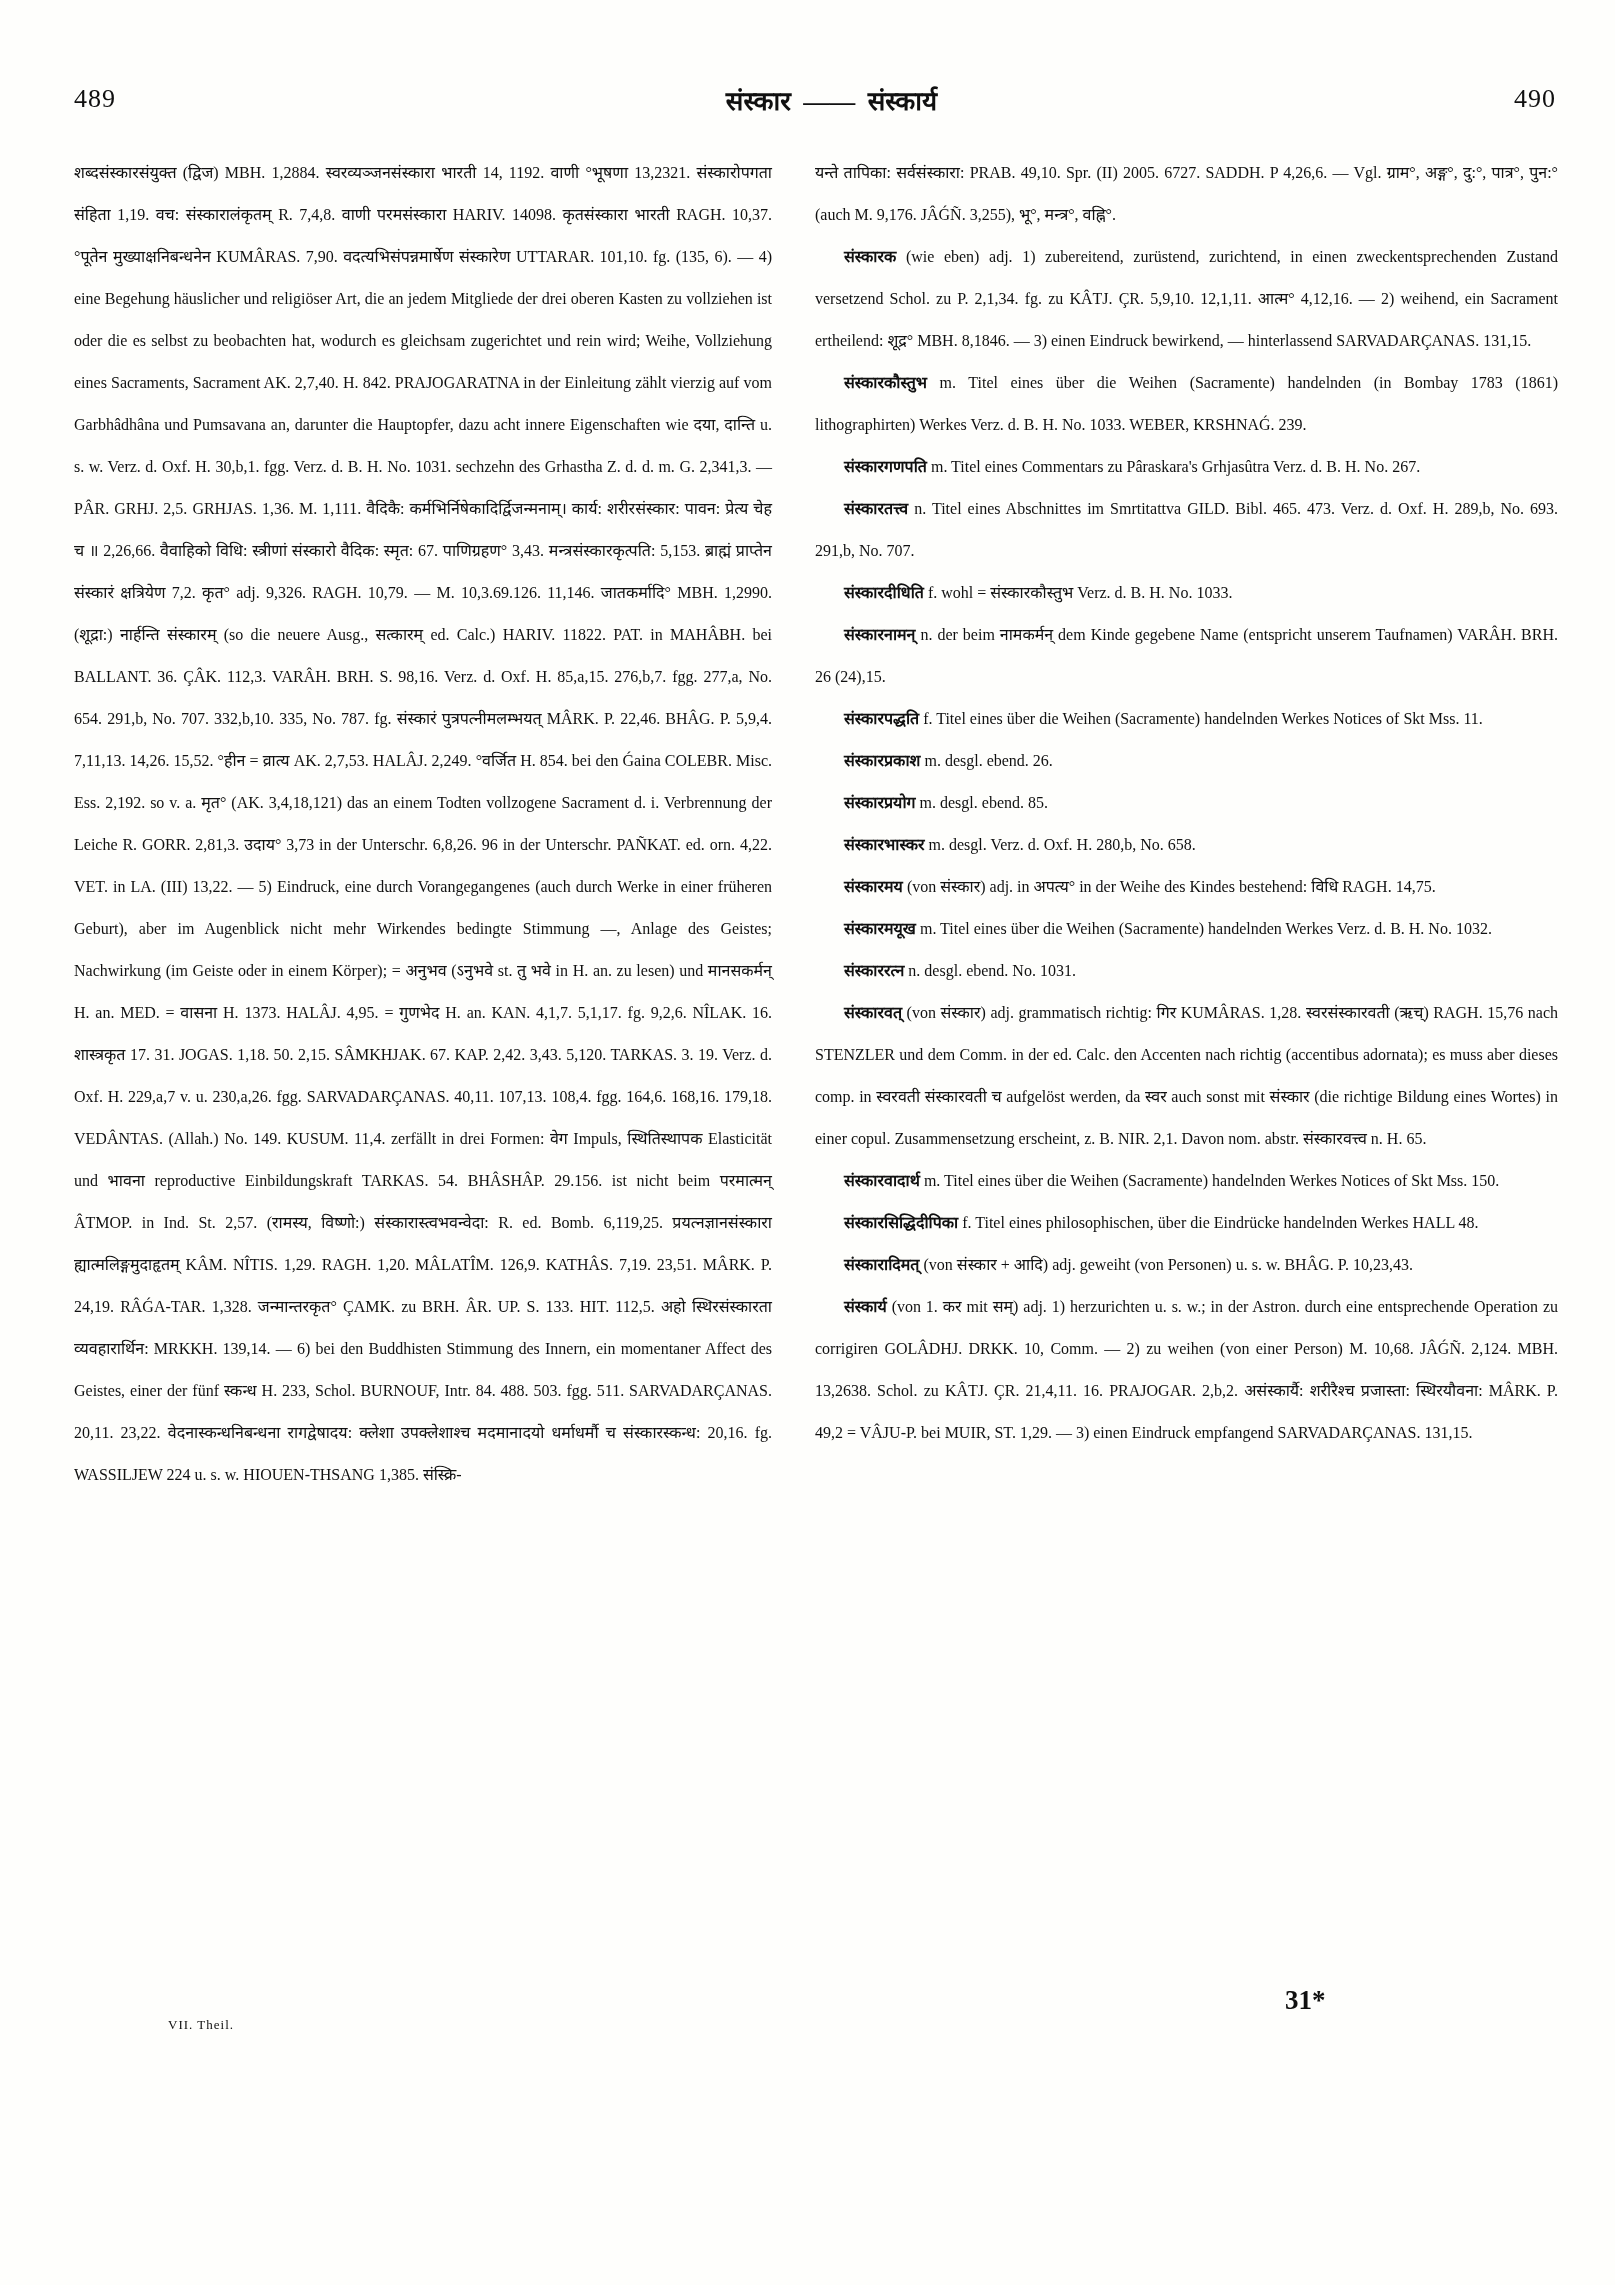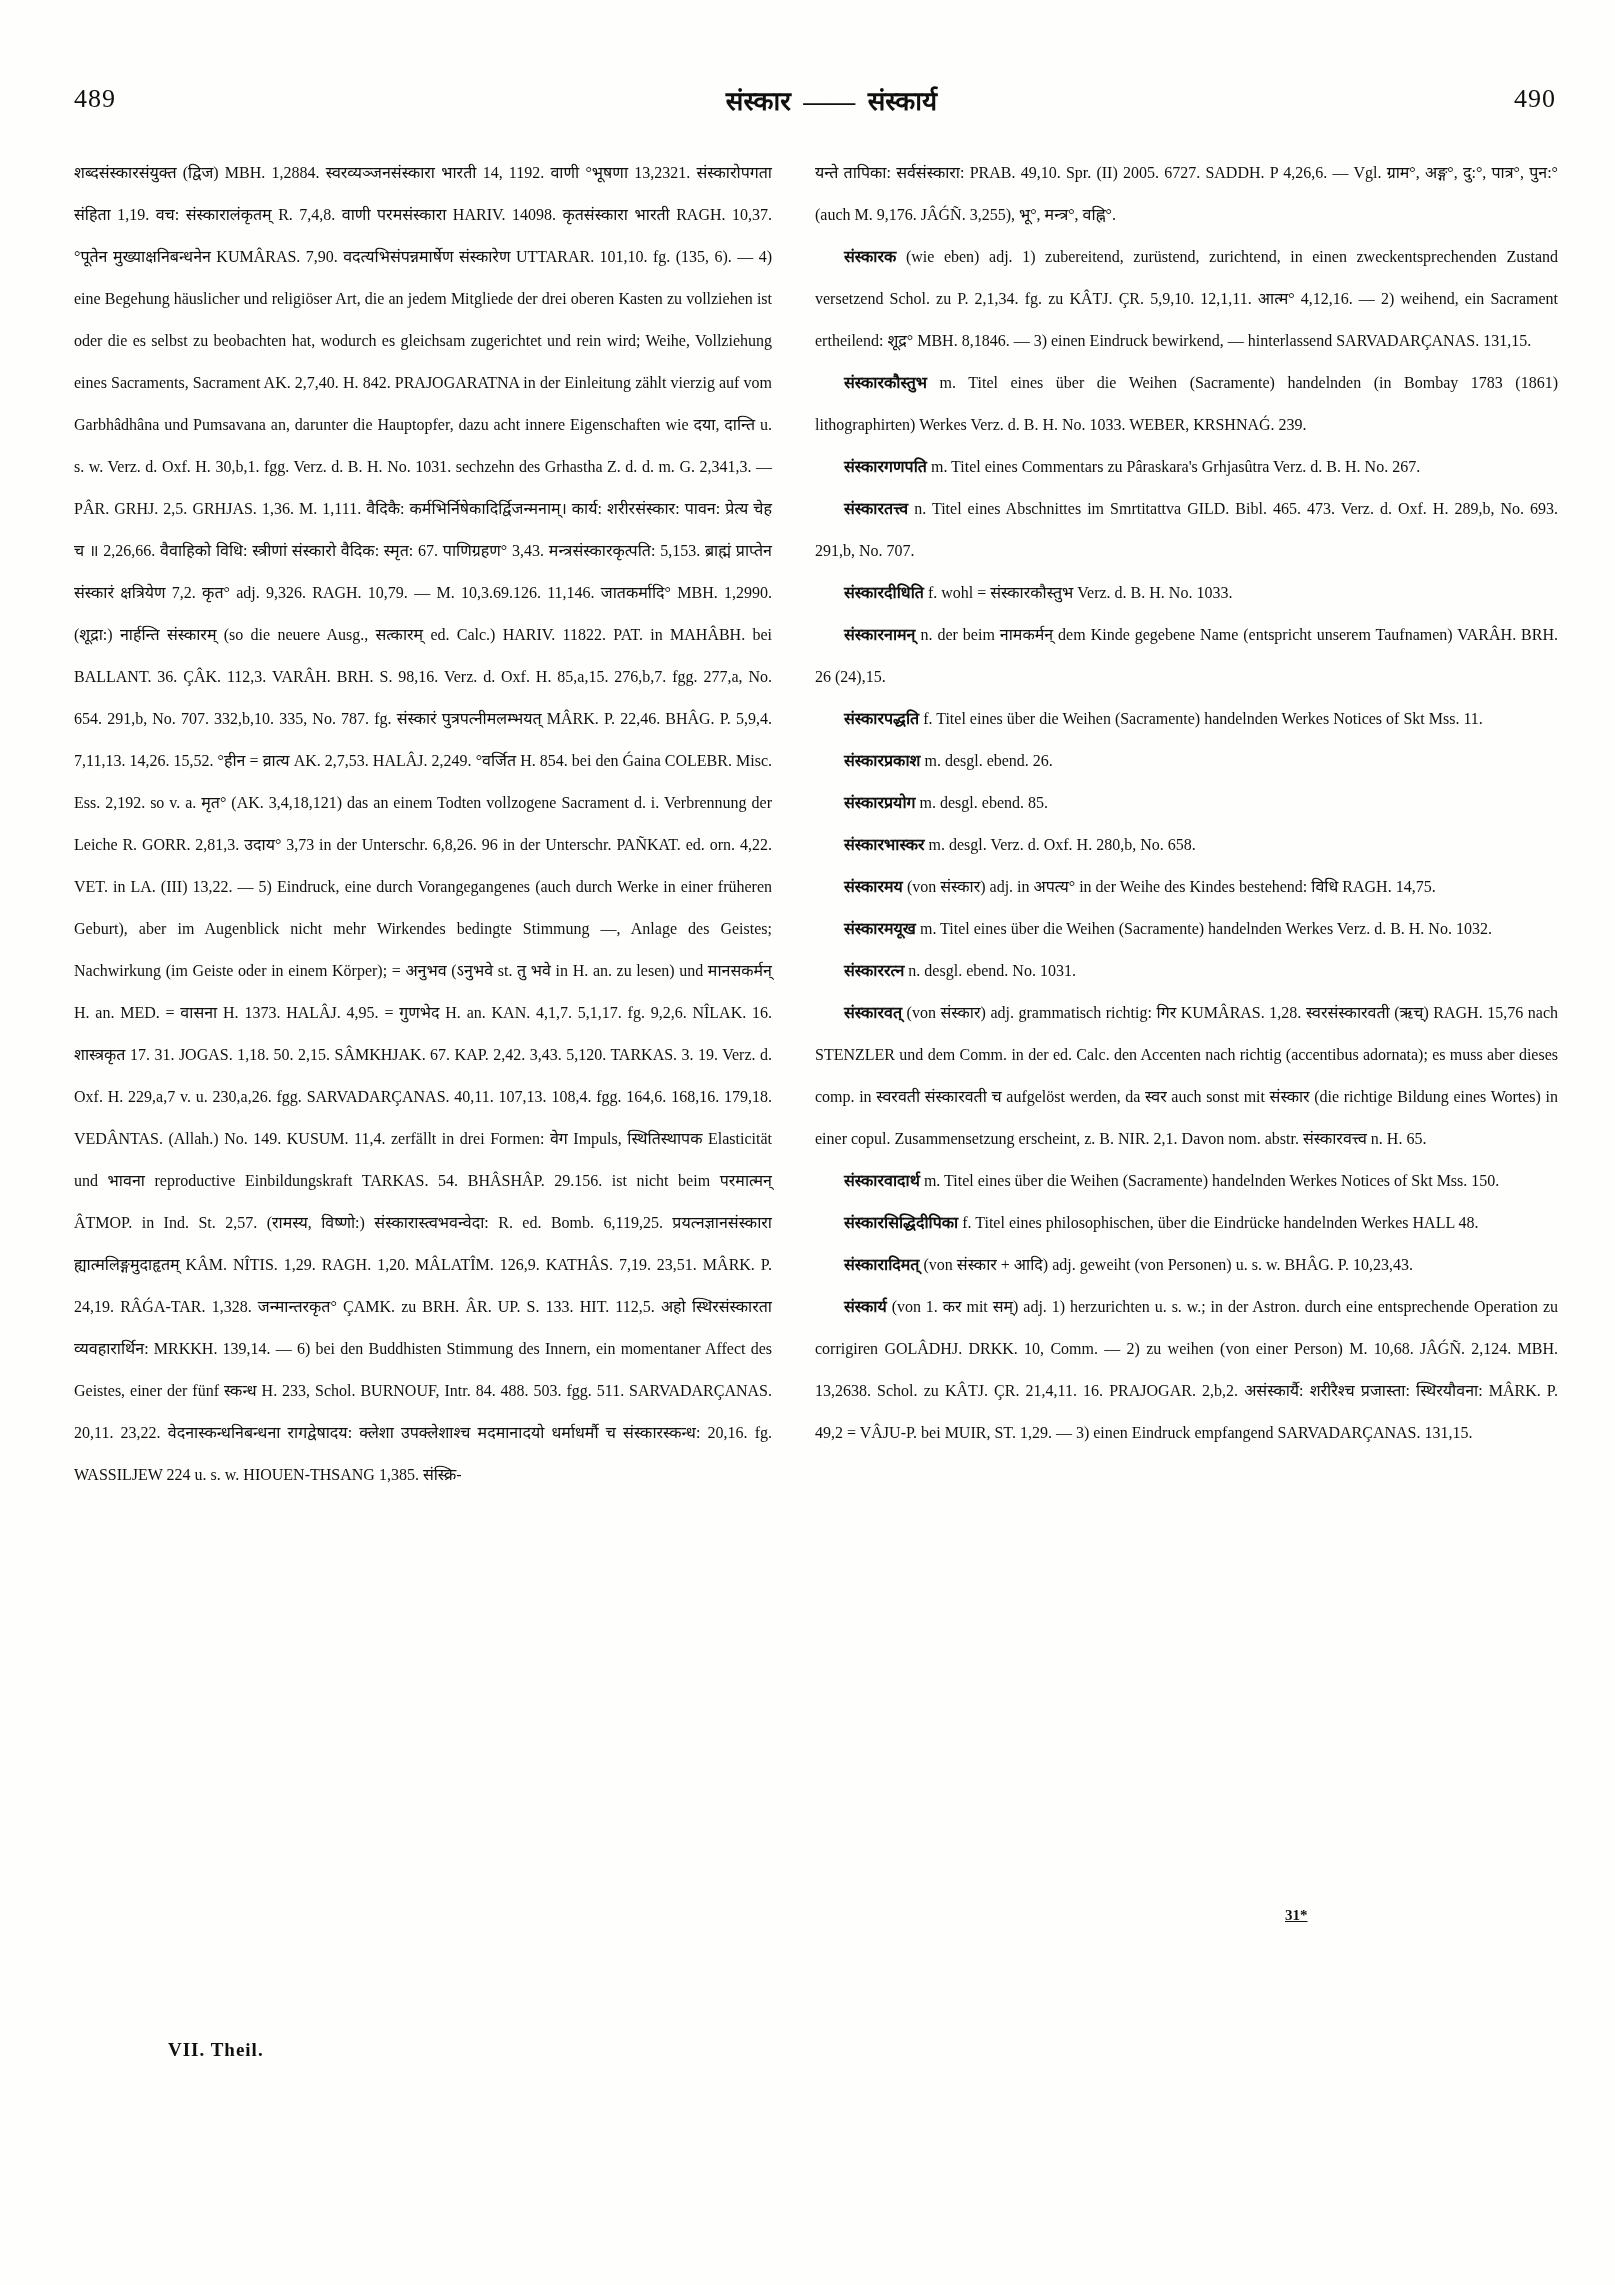--- a/index.html
+++ b/index.html
@@ -41,32 +41,30 @@
   .col-left  { left: 74px;  width: 698px; }
   .col-right { left: 815px; width: 743px; }
   .col p { margin: 0; }
   .entry { text-indent: 29px; }
   .cont  { text-indent: 0; }
   .hw { font-weight: bold; }
   .footer-volume {
     position: absolute;
     left: 168px;
     top: 2017px;
-    font-size: 19px;
-    font-weight: bold;
+    font-size: 13px;
+    font-weight: normal;
     letter-spacing: 1px;
-    margin-top: 22px;
   }
   .footer-signature {
     position: absolute;
     left: 1285px;
-    top: 1907px;
-    font-size: 15px;
+    top: 1985px;
+    font-size: 27px;
     font-weight: bold;
-    text-decoration: underline;
   }
 </style>
 </head>
 <body>
 
 <div class="pagenum pagenum-left">489</div>
 <div class="header-title">संस्कार —— संस्कार्य</div>
 <div class="pagenum pagenum-right">490</div>
 
 <div class="col col-left">

